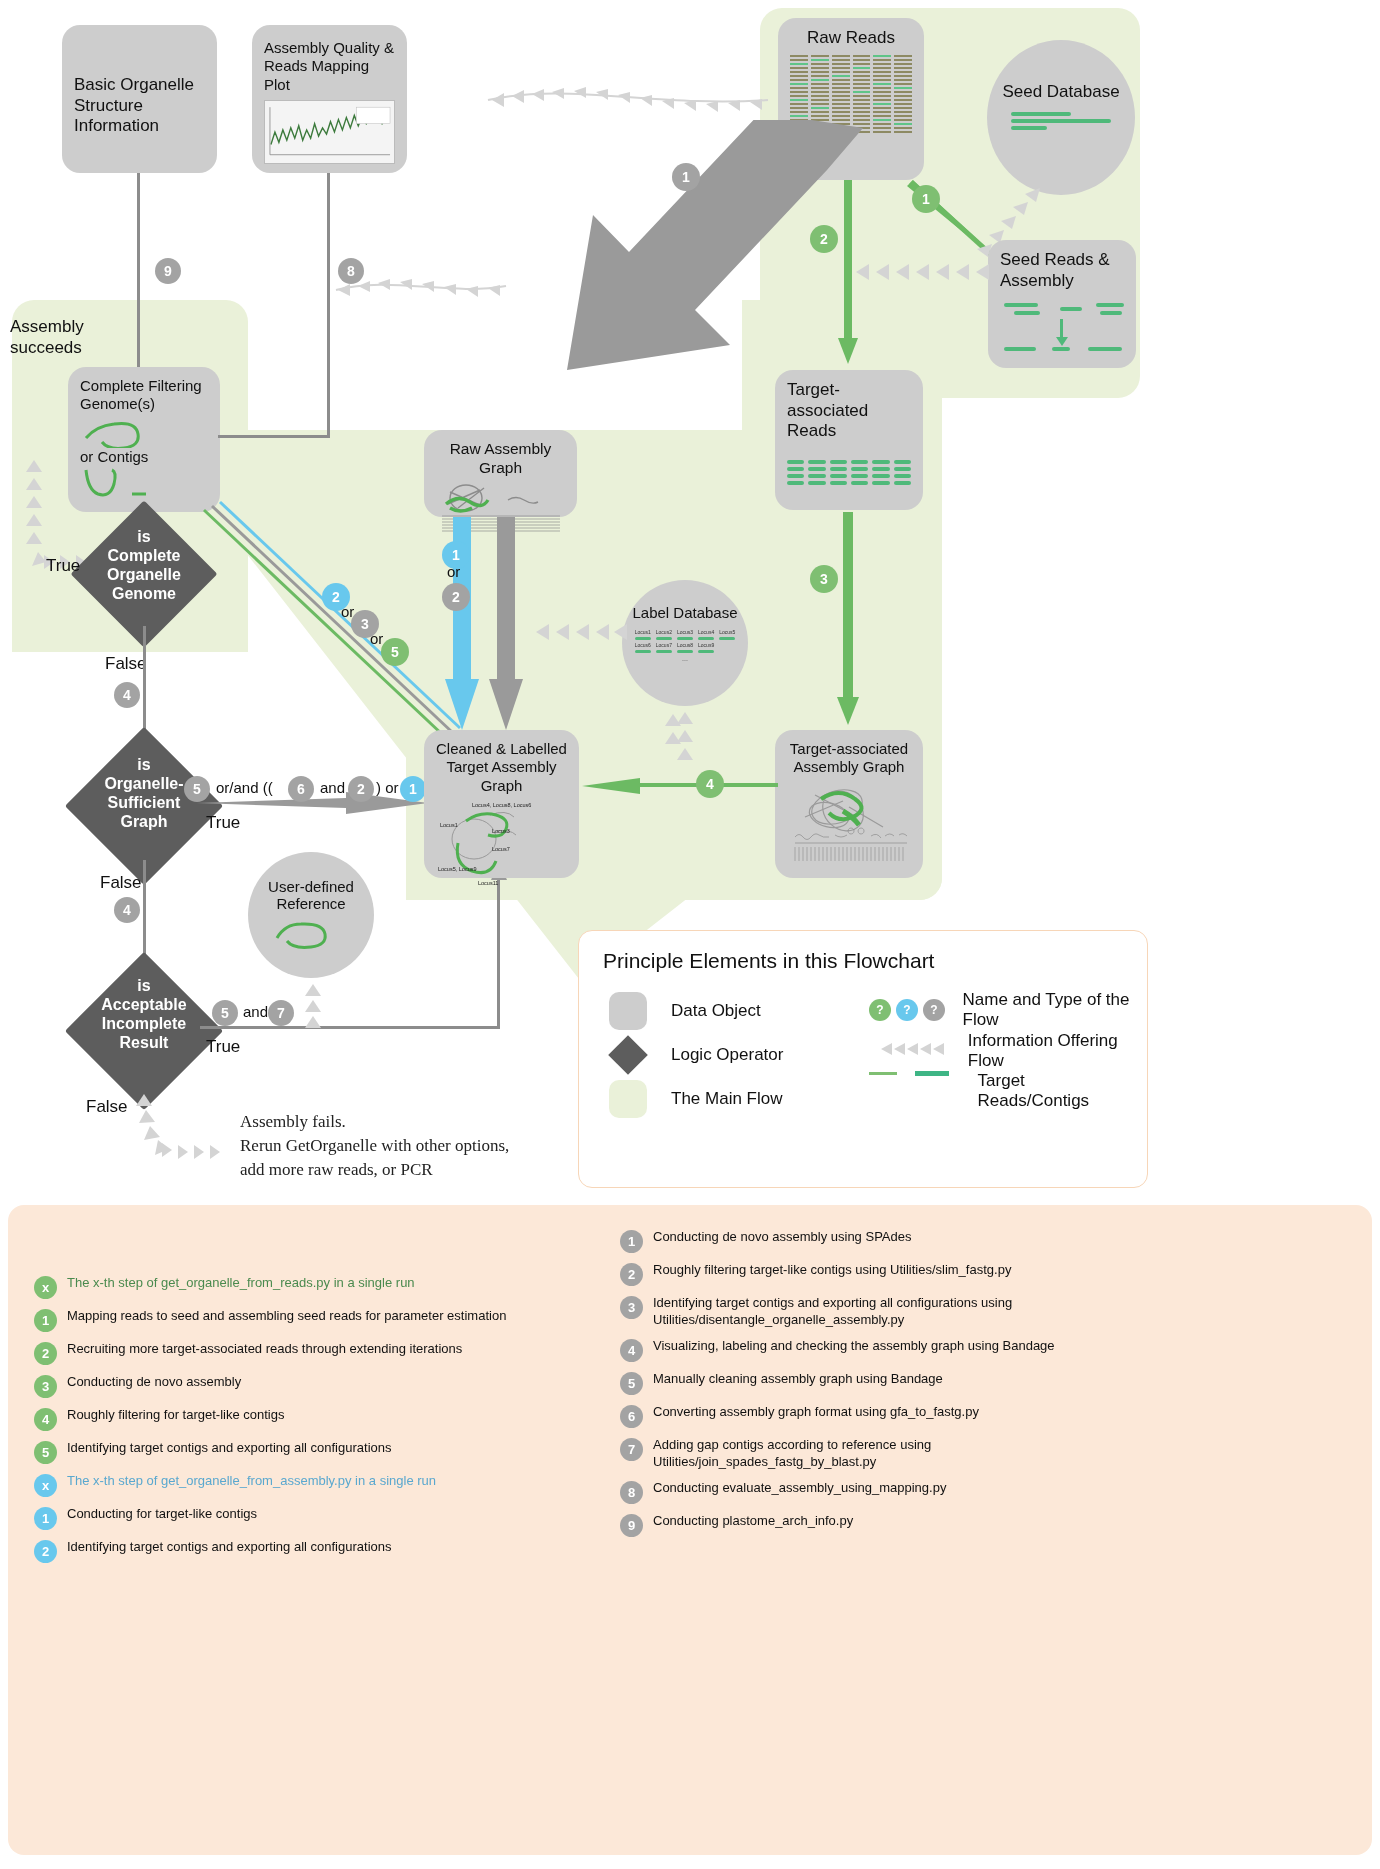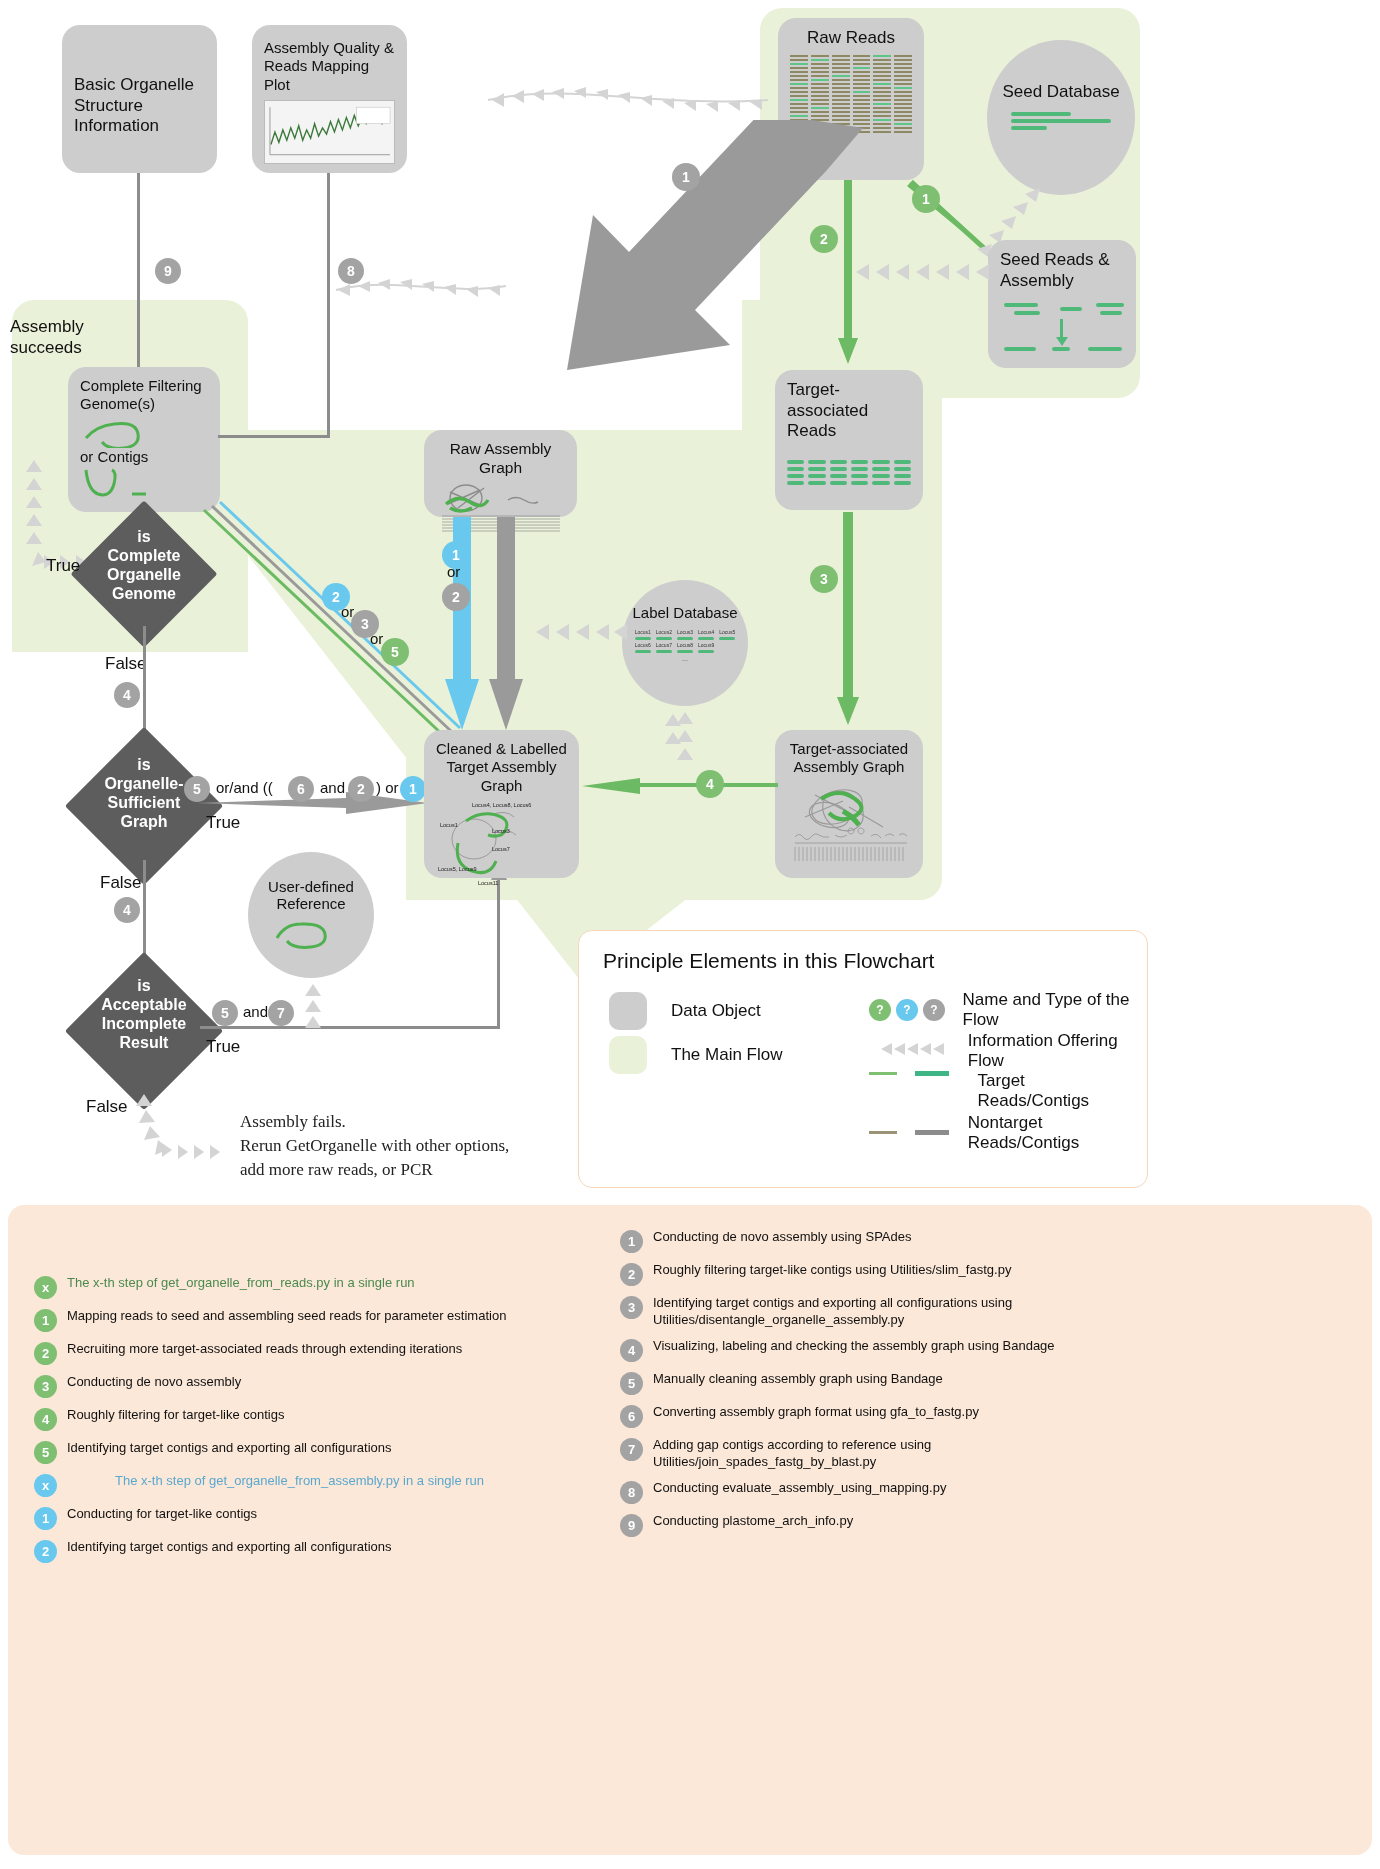--- a/index.html
+++ b/index.html
@@ -56,21 +56,21 @@
   #legend .ltitle{font-size:21px;color:#111;}
   #legend .litem{font-size:17px;color:#111;}
 
   
   #desc{position:absolute;background:#fce8d8;border-radius:16px;
         box-sizing:border-box;}
   #desc .dtitle{font-size:22px;color:#111;}
   #desc .drow{display:flex;align-items:flex-start;gap:10px;margin-bottom:9px;}
   #desc .dtext{font-size:13px;line-height:1.3;color:#111;}
   #desc .dtext.greenTx{color:#4a8a4e;}
-  #desc .dtext.blueTx{color:#5aa8cf;margin-left:48px;}
+  #desc .dtext.blueTx{color:#5aa8cf;}
   #desc .bdg{flex:0 0 auto;width:23px;height:23px;border-radius:50%;
              color:#fff;font-size:13px;font-weight:bold;
              display:flex;align-items:center;justify-content:center;
              margin-top:1px;}
   .bg-g{background:#7fbf72;} .bg-b{background:#68c8ed;} .bg-s{background:#a3a3a3;}
 
   
   .reads{display:flex;gap:3px;justify-content:center;}
   .reads .col{display:flex;flex-direction:column;gap:2px;}
   .reads .col span{display:block;height:2px;}
@@ -711,20 +711,24 @@
 
 <div id="legend" style="left:578px;top:930px;width:570px;height:258px;padding:18px 24px;">
   <div class="ltitle">Principle Elements in this Flowchart</div>
 
   <div class="abs" style="left:30px;top:58px;width:270px;">
     <div style="display:flex;align-items:center;height:44px;">
       <span style="width:38px;height:38px;border-radius:10px;background:#cdcdcd;display:inline-block;margin-right:24px;"></span>
       <span class="litem">Data Object</span>
     </div>
     <div style="display:flex;align-items:center;height:44px;">
+      <span style="width:28px;height:28px;background:#5d5d5d;display:inline-block;transform:rotate(45deg);margin:0 29px 0 5px;"></span>
+      <span class="litem">Logic Operator</span>
+    </div>
+    <div style="display:flex;align-items:center;height:44px;">
       <span style="width:38px;height:38px;border-radius:10px;background:#eaf1d9;display:inline-block;margin-right:24px;"></span>
       <span class="litem">The Main Flow</span>
     </div>
   </div>
 
   <div class="abs" style="left:290px;top:58px;width:270px;">
     <div style="display:flex;align-items:center;height:41px;">
       <span style="width:110px;display:flex;gap:5px;">
         <span class="bdg" style="width:22px;height:22px;border-radius:50%;background:#7fbf72;color:#fff;font-size:12px;font-weight:bold;display:flex;align-items:center;justify-content:center;">?</span>
         <span class="bdg" style="width:22px;height:22px;border-radius:50%;background:#68c8ed;color:#fff;font-size:12px;font-weight:bold;display:flex;align-items:center;justify-content:center;">?</span>
@@ -746,27 +750,20 @@
       </span>
       <span class="litem">Information Offering Flow</span>
     </div>
     <div style="display:flex;align-items:flex-start;height:41px;">
       <span style="width:110px;display:flex;align-items:center;gap:18px;">
         <span style="width:28px;height:3px;background:#7fbf72;display:inline-block;"></span>
         <span style="width:34px;height:5px;background:#3eb585;display:inline-block;"></span>
       </span>
       <span class="litem">Target Reads/Contigs</span>
     </div>
-    <div style="display:flex;align-items:center;height:41px;">
-      <span style="width:110px;display:flex;align-items:center;gap:18px;">
-        <span style="width:28px;height:3px;background:#9a9375;display:inline-block;"></span>
-        <span style="width:34px;height:5px;background:#8c8c8c;display:inline-block;"></span>
-      </span>
-      <span class="litem">Nontarget Reads/Contigs</span>
-    </div>
   </div>
 </div>
 
 <div id="desc" style="left:8px;top:1205px;width:1364px;height:650px;padding:28px 34px;">
 
   <div class="abs" style="left:26px;top:70px;width:600px;">
     <div class="drow">
       <span class="bdg bg-g">x</span>
       <span class="dtext greenTx">The x-th step of get_organelle_from_reads.py in a single run</span>
     </div>

